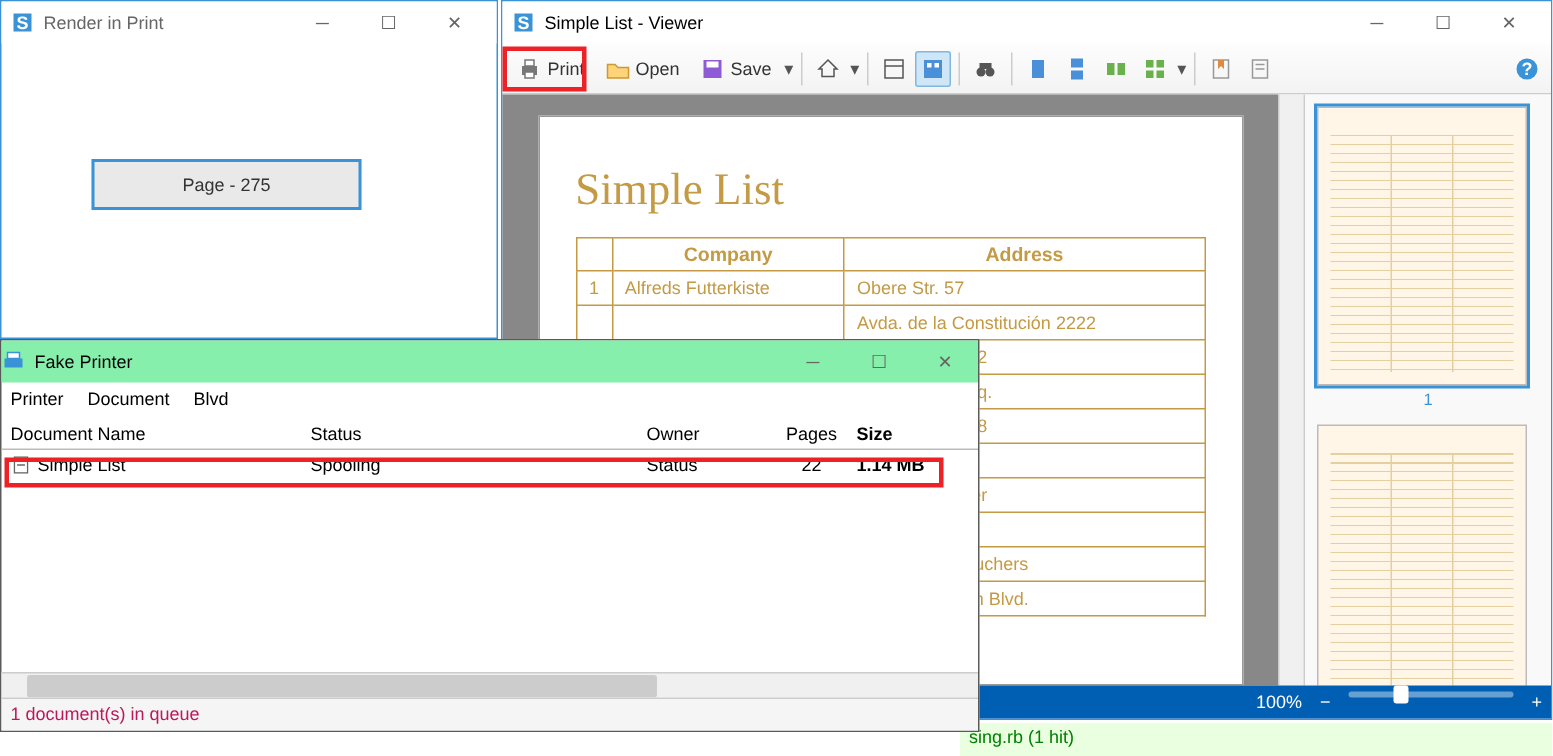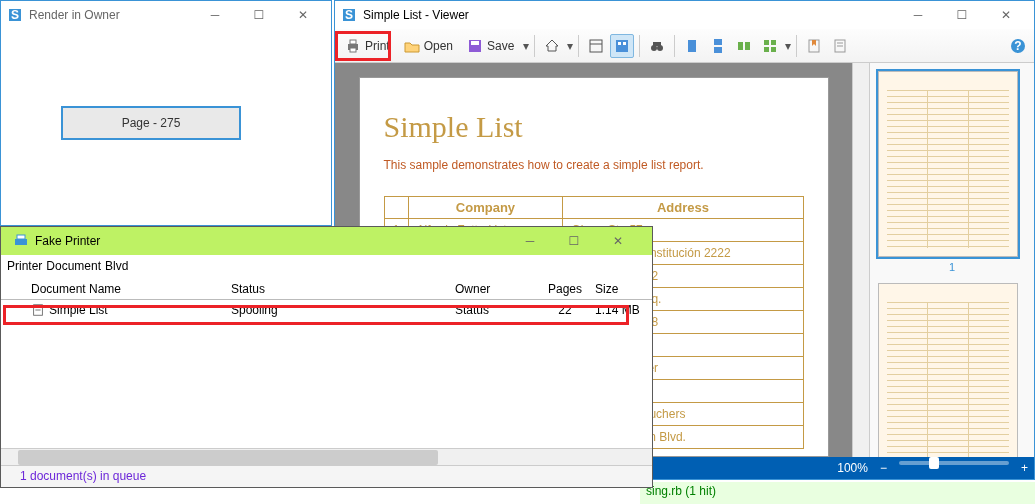--- a/index.html
+++ b/index.html
@@ -48,53 +48,53 @@
 
 .statusbar { position:absolute; left:0; right:0; bottom:0; height:22px; background:#005fb3; color:#fff; display:flex; align-items:center; gap:6px; padding:0 6px; }
 .statusbar .zoom { margin-left:auto; display:flex; align-items:flex-start; gap:12px; }
 .sb-icon { width:16px; height:16px; display:flex; align-items:center; justify-content:center; background:rgba(255,255,255,0.2); }
 .sb-icon.active { background:#fff; }
 .track { width:110px; height:4px; background:rgba(255,255,255,0.4); position:relative; border-radius:2px; }
 .thumb-knob { position:absolute; left:30px; top:-4px; width:10px; height:12px; background:#fff; border-radius:2px; }
 
 
 .printer-win { position:absolute; left:0; top:226px; width:653px; height:262px; border:1px solid #5a5a5a; background:#fff; z-index:5; }
-.printer-title { height:28px; display:flex; align-items:center; padding:0 12px; background:#bef264; color:#000; }
+.printer-title { height:28px; display:flex; align-items:center; padding:0 0; background:#86efac; color:#000; }
 .printer-title .icon { width:16px; height:16px; margin-right:6px; }
 .printer-title .spacer { flex:1; }
-.menu-bar { height:22px; display:flex; align-items:center; gap:4px; padding:0 6px; color:#000; }
+.menu-bar { height:22px; display:flex; align-items:center; gap:16px; padding:0 6px; color:#000; }
 .p-grid { margin-top:2px; }
 .p-row { display:flex; padding: 3px 6px; border-bottom:1px solid transparent; }
 .p-row.header { border-bottom:1px solid #bbb; color:#000; }
-.c-name { flex: 0 0 200px; display:flex; align-items:center; gap:4px;margin-left:24px; }
+.c-name { flex: 0 0 200px; display:flex; align-items:center; gap:4px; }
 .c-status { flex: 0 0 200px; }
 .c-owner { flex: 0 0 80px; margin-left: 24px; }
 .c-pages { flex: 0 0 60px; text-align:center; }
-.c-size { flex: 0 0 70px; }
+.c-size { flex: 0 0 70px; font-weight: bold; }
 .row-highlight { position:absolute; left:2px; top: 78px; width:626px; height:20px; border:3px solid #ec2227; pointer-events:none; }
 .p-hscroll { position:absolute; left:0; right:0; bottom:22px; height:17px; background:#f0f0f0; border-top:1px solid #ccc; }
 .p-hscroll .htrack { position:absolute; left:17px; right:17px; top:0; bottom:0; }
 .p-hscroll .hknob { position:absolute; left:0; top:1px; width:420px; height:15px; background:#ccc; border-radius:2px; }
-.p-status { position:absolute; left:0; right:0; bottom:0; height:22px; padding:3px 19px; border-top:1px solid #ccc; background:#f5f5f5; color:#6d28d9; }
+.p-status { position:absolute; left:0; right:0; bottom:0; height:22px; padding:3px 6px; border-top:1px solid #ccc; background:#f5f5f5; color:#be185d; }
 
 
 .console { position:absolute; left:640px; bottom:0; right:0; height:22px; background:#e9ffe0; color:#008000; font-family: Consolas, monospace; padding:2px 6px; overflow:hidden; white-space:nowrap; }
 </style>
 </head>
 <body>
 
 <div class="render-win">
   <div class="render-title">
     <span class="icon">
       <svg viewBox="0 0 16 16">
           <rect x="2" y="2" width="12" height="12" fill="#3a93d6"></rect>
           <text x="8" y="12" text-anchor="middle" fill="#fff" font-size="11" font-weight="bold">S</text>
         </svg>
     </span>
-    <span>Render in Owner</span>
+    <span>Render in Print</span>
     <span class="spacer"></span>
     <span class="winbtn">─</span>
     <span class="winbtn">☐</span>
     <span class="winbtn">✕</span>
   </div>
   <div class="page-box">
     <span>Page - 275</span>
   </div>
 </div>
 
@@ -212,21 +212,20 @@
           <circle cx="8" cy="8" r="7" fill="#3a93d6"></circle>
           <text x="8" y="12" text-anchor="middle" fill="#fff" font-size="11" font-weight="bold">?</text>
         </svg>
       </div>
   </div>
 
   <div class="viewer-body">
     <div class="doc-area">
       <div class="doc-page">
         <h1>Simple List</h1>
-        <p class="desc">This sample demonstrates how to create a simple list report.</p>
         <table class="rpt-table">
           <tbody>
               <tr>
             <th style="width:24px"></th>
             <th>Company</th>
             <th>Address</th>
           </tr>
           <tr>
                 <td class="num">1</td>
                 <td>Alfreds Futterkiste</td>

